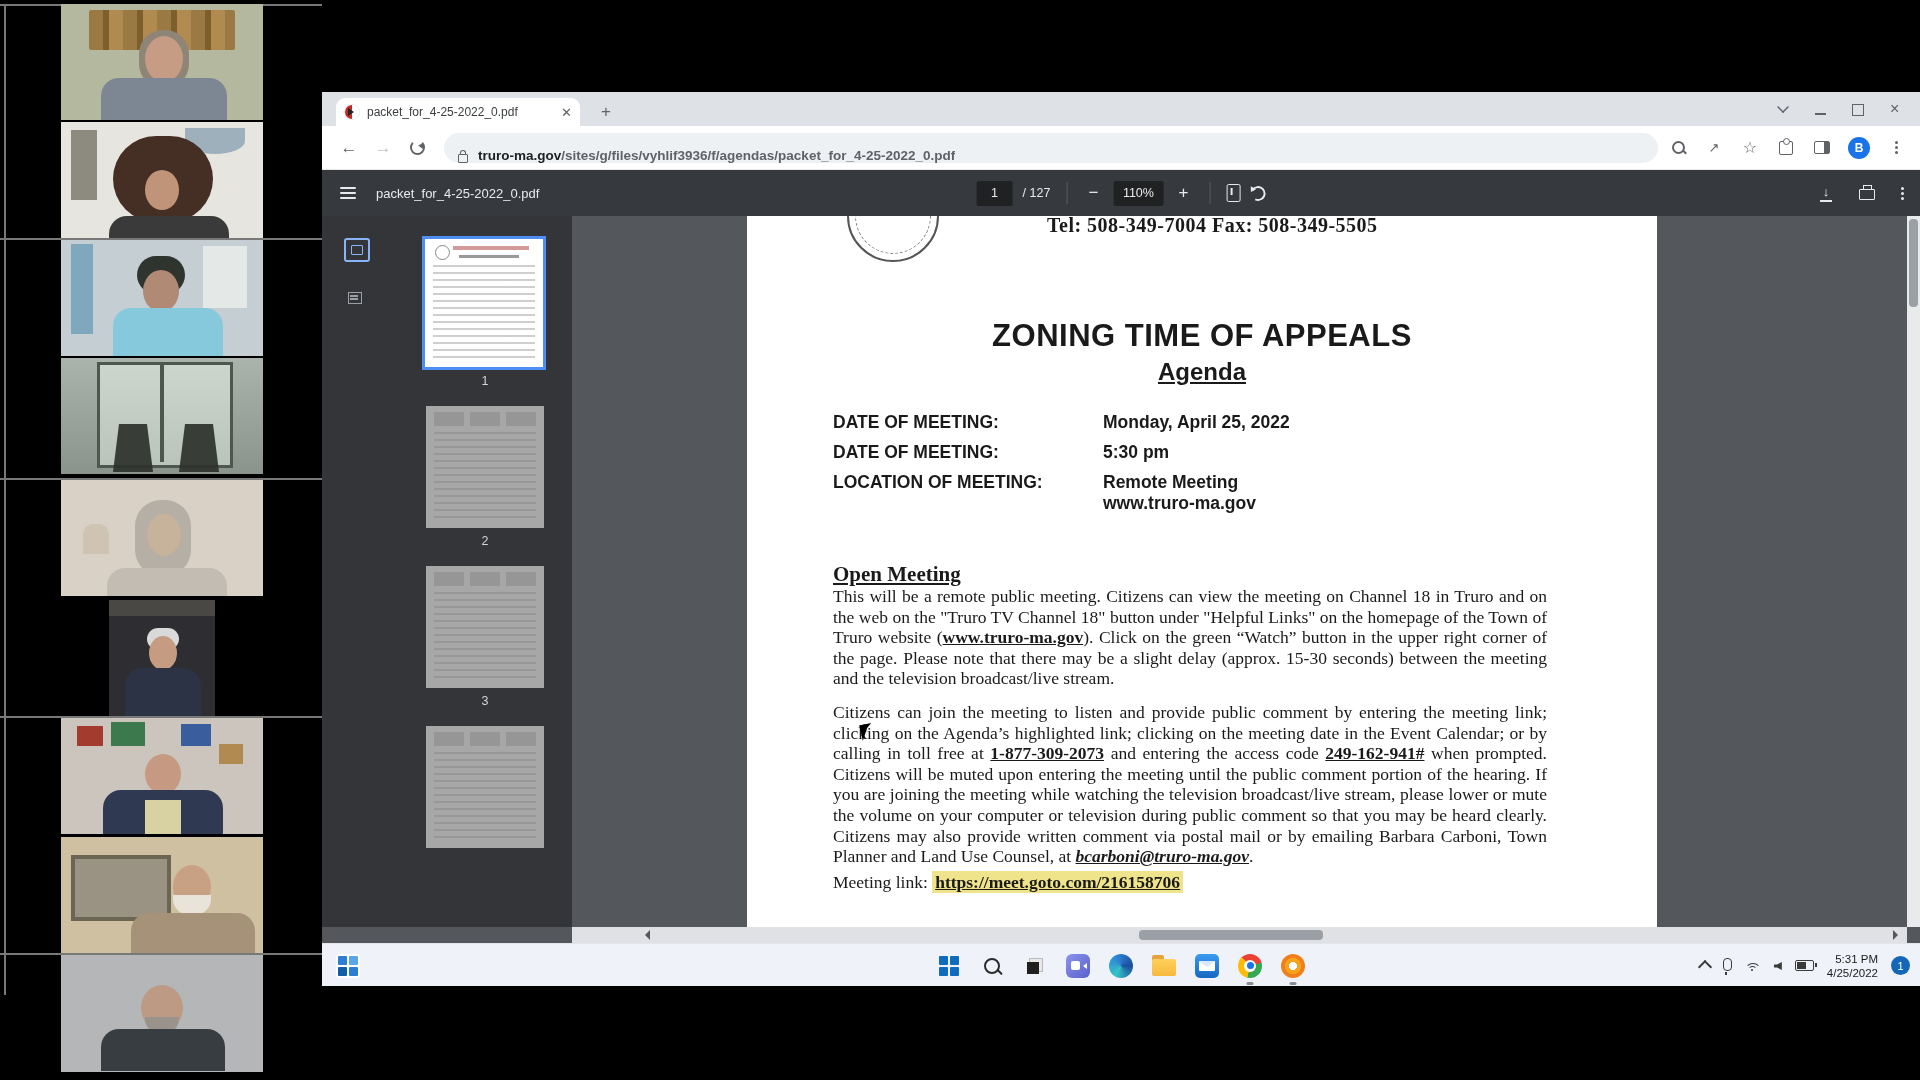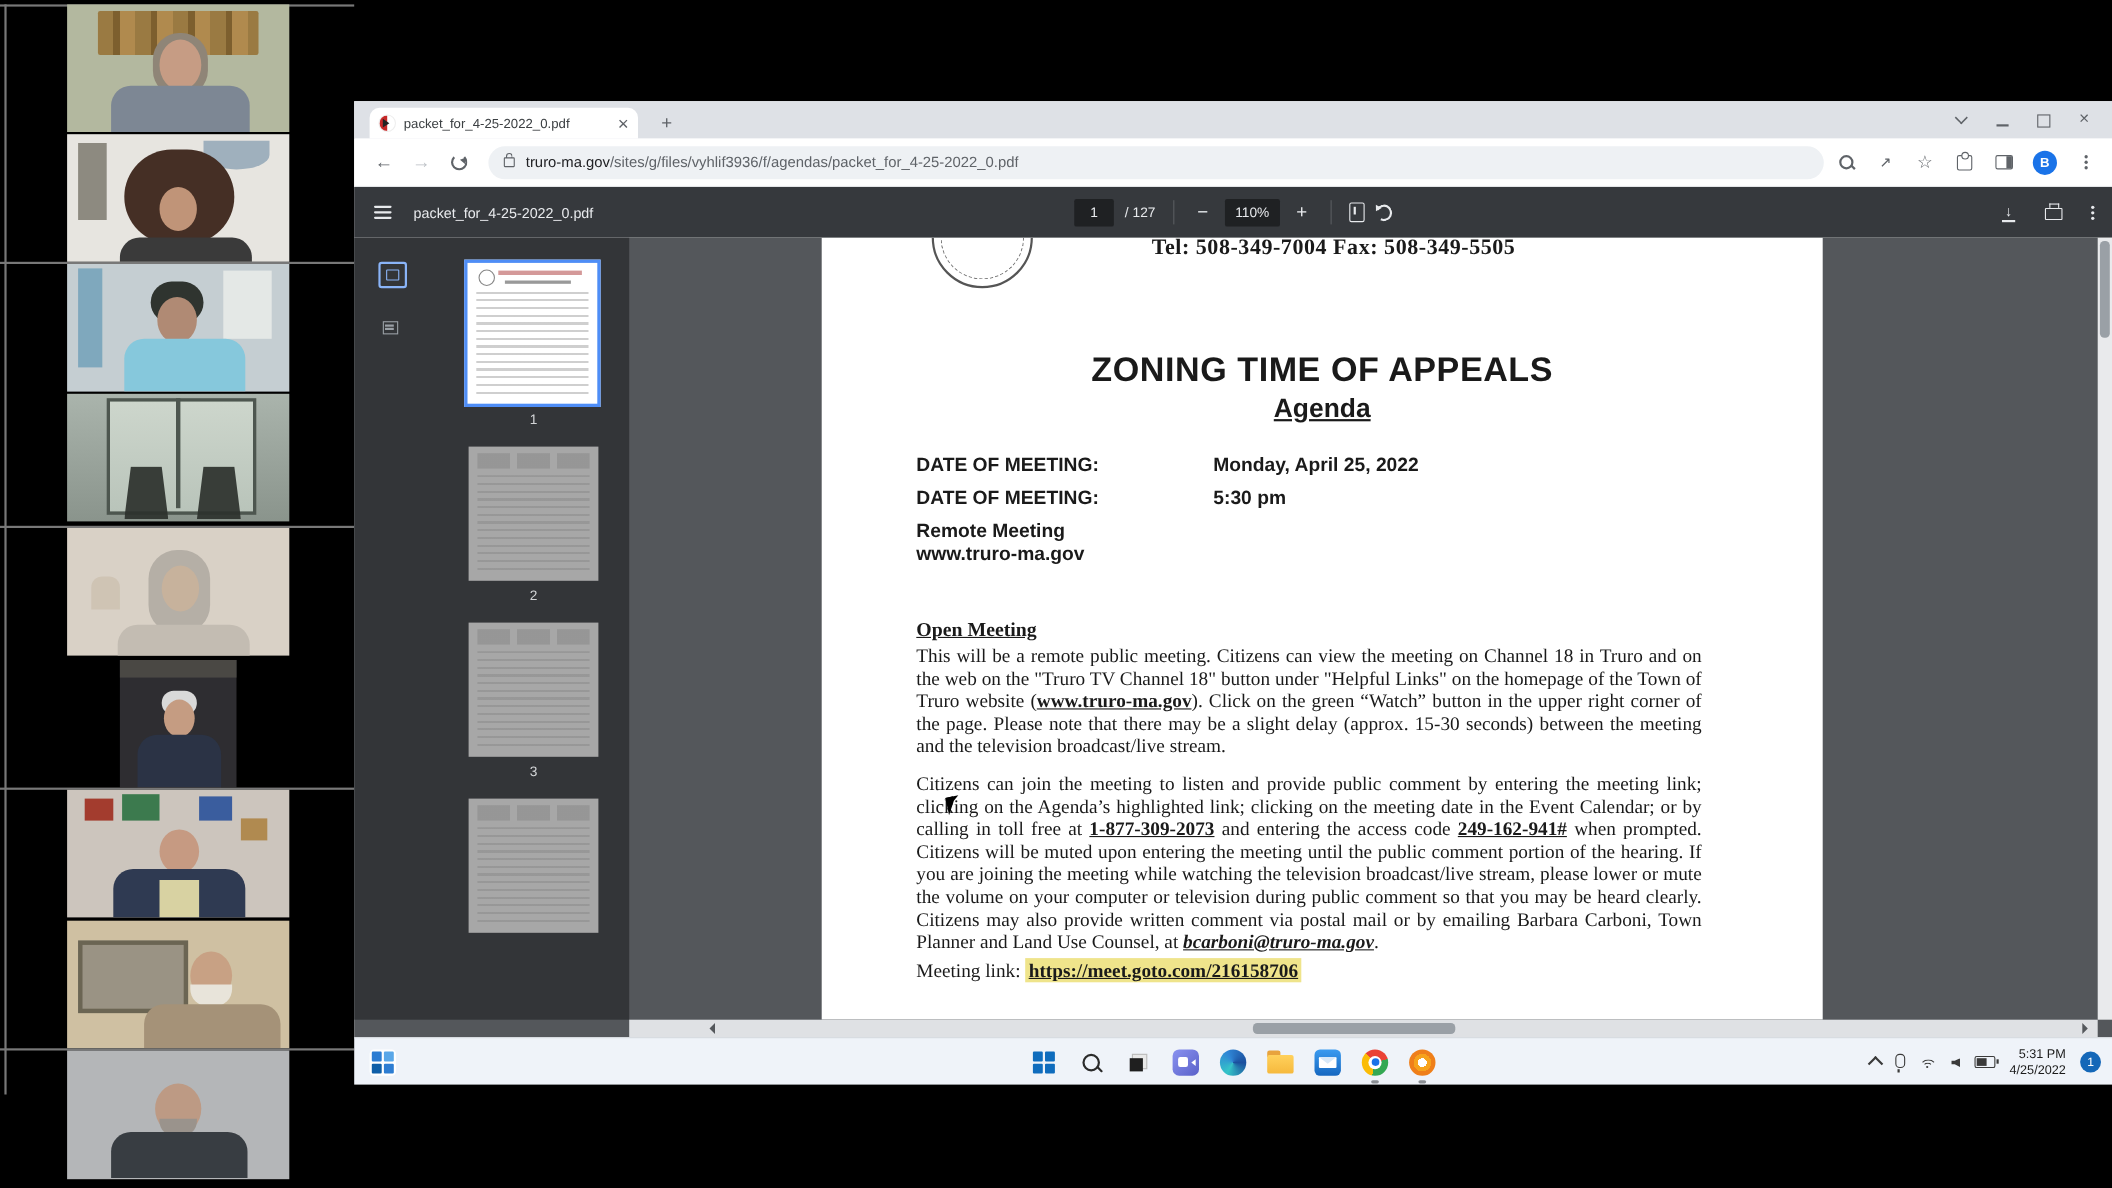--- a/index.html
+++ b/index.html
@@ -83,22 +83,22 @@
   .wc-min{width:11px;height:2px;background:#5f6368;margin-top:10px;}
   .wc-max{width:10px;height:10px;border:1.5px solid #5f6368;margin-top:2px;}
   .wc-close{font-size:16px;line-height:14px;}
 
   .toolbar{position:absolute;left:0;right:0;top:34px;height:44px;background:#fff;display:flex;align-items:center;
            border-bottom:1px solid #e4e6e8;box-sizing:border-box;padding:0 10px;}
   .navbtn{width:28px;height:28px;display:flex;align-items:center;justify-content:center;font-size:17px;color:#5f6368;flex:0 0 auto;margin:0 3px;}
   .navbtn.fwd{color:#bdc1c6;}
   .icon-refresh{width:11px;height:11px;border:2px solid #5f6368;border-radius:50%;border-top-color:transparent;position:relative;}
   .icon-refresh:after{content:"";position:absolute;right:-3px;top:-2px;border:3px solid transparent;border-bottom:5px solid #5f6368;transform:rotate(40deg);}
-  .addr{flex:1;height:30px;background:#eef1f4;border-radius:15px;margin:0 10px;display:flex;align-items:center;
-        padding:0 14px;box-sizing:border-box;min-width:0;}
+  .addr{flex:1;height:30px;background:#eef1f4;border-radius:15px;margin:0 10px;display:flex;align-items:flex-end;
+        padding:0 14px;box-sizing:border-box;min-width:0;font-weight:bold;}
   .lock{width:8px;height:7px;border:1.5px solid #5f6368;border-radius:1px;position:relative;margin-right:10px;flex:0 0 auto;}
   .lock:before{content:"";position:absolute;left:1px;top:-5px;width:4px;height:4px;border:1.5px solid #5f6368;border-bottom:none;border-radius:4px 4px 0 0;}
   .url{font-size:13.5px;color:#202124;white-space:nowrap;overflow:hidden;}
   .url .path{color:#5f6368;}
   .tb-icons{display:flex;align-items:center;gap:16px;flex:0 0 auto;padding-right:4px;}
   .ti{width:20px;height:20px;display:flex;align-items:center;justify-content:center;color:#5f6368;position:relative;}
   .icon-mag{width:9px;height:9px;border:2px solid #5f6368;border-radius:50%;position:relative;}
   .icon-mag:after{content:"";position:absolute;left:8px;top:8px;width:5px;height:2px;background:#5f6368;transform:rotate(45deg);}
   .icon-share{font-size:13px;}
   .icon-star{font-size:16px;}
@@ -162,21 +162,21 @@
           font-weight:bold;font-size:20px;letter-spacing:.5px;white-space:nowrap;}
   .doc-title{position:absolute;left:0;right:0;top:102px;text-align:center;font-family:"Liberation Sans",sans-serif;
              font-weight:bold;font-size:31px;letter-spacing:.5px;}
   .doc-sub{position:absolute;left:0;right:0;top:142px;text-align:center;font-family:"Liberation Sans",sans-serif;
            font-weight:bold;font-size:24px;}
   .doc-sub span{text-decoration:underline;}
   .details{position:absolute;left:86px;top:196px;font-family:"Liberation Sans",sans-serif;font-weight:bold;font-size:17.5px;}
   .drow{display:flex;margin-bottom:9px;}
   .dlabel{width:270px;}
   .dval{width:420px;line-height:21px;}
-  .om-head{position:absolute;left:86px;top:346px;font-weight:bold;font-size:18px;text-decoration:underline;}
+  .om-head{position:absolute;left:86px;top:346px;font-weight:bold;font-size:21px;text-decoration:underline;}
   .doc-para{position:absolute;left:86px;right:110px;font-size:17.5px;line-height:20.6px;text-align:justify;margin:0;}
   .para1{top:370px;}
   .para2{top:486px;}
   .blink{font-weight:bold;text-decoration:underline;}
   .bilink{font-weight:bold;font-style:italic;text-decoration:underline;}
   .mlink-row{top:656px;position:absolute;left:86px;font-size:17.5px;}
   .mlink{font-weight:bold;text-decoration:underline;background:#efe48b;padding:1px 3px;}
   .cursor{position:absolute;left:114px;top:508px;width:0;height:0;border-left:7px solid #000;border-right:5px solid transparent;border-bottom:12px solid transparent;border-top:4px solid #000;transform:rotate(-12deg);}
 
   .vscroll{position:absolute;right:0;top:0;bottom:16px;width:13px;background:#e9eaec;}
@@ -436,20 +436,21 @@
           <div class="details">
             <div class="drow">
               <div class="dlabel">DATE OF MEETING:</div>
               <div class="dval">Monday, April 25, 2022</div>
             </div>
             <div class="drow">
               <div class="dlabel">DATE OF MEETING:</div>
               <div class="dval">5:30 pm</div>
             </div>
             <div class="drow">
+              <div class="dlabel">LOCATION OF MEETING:</div>
               <div class="dval">
                 <div>Remote Meeting</div>
                 <div>www.truro-ma.gov</div>
               </div>
             </div>
           </div>
 
           <div class="om-head">Open Meeting</div>
 
           <p class="doc-para para1"><span>This will be a remote public meeting.  Citizens can view the meeting on Channel 18 in Truro and on the web on the "Truro TV Channel 18" button under "Helpful Links" on the homepage of the Town of Truro website (</span><span class="blink">www.truro-ma.gov</span><span>).  Click on the green “Watch” button in the upper right corner of the page.  Please note that there may be a slight delay (approx. 15-30 seconds) between the meeting and the television broadcast/live stream.</span></p>

